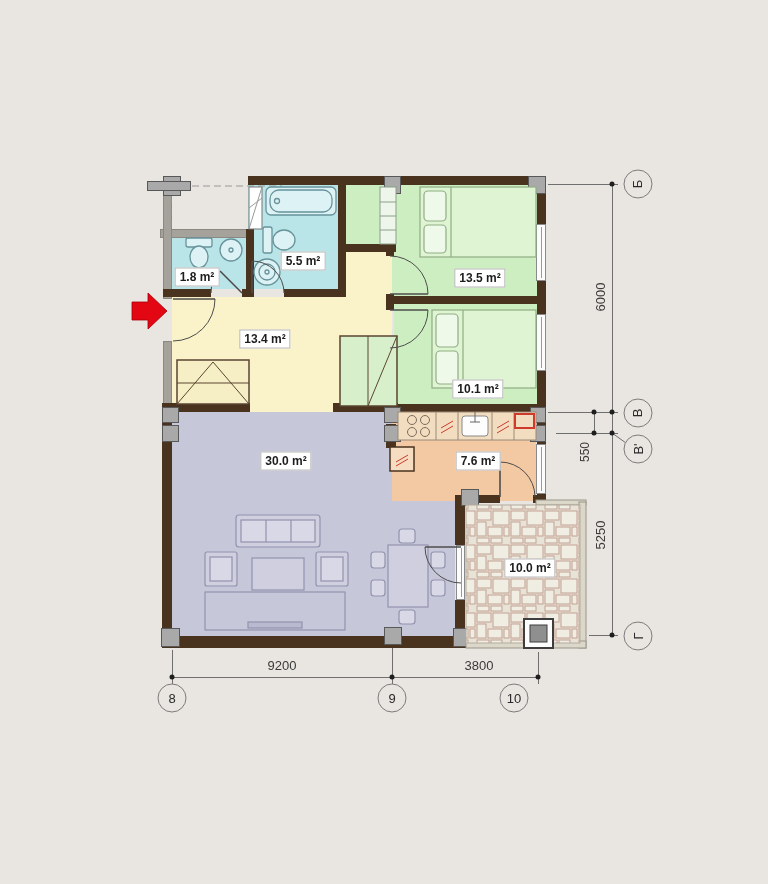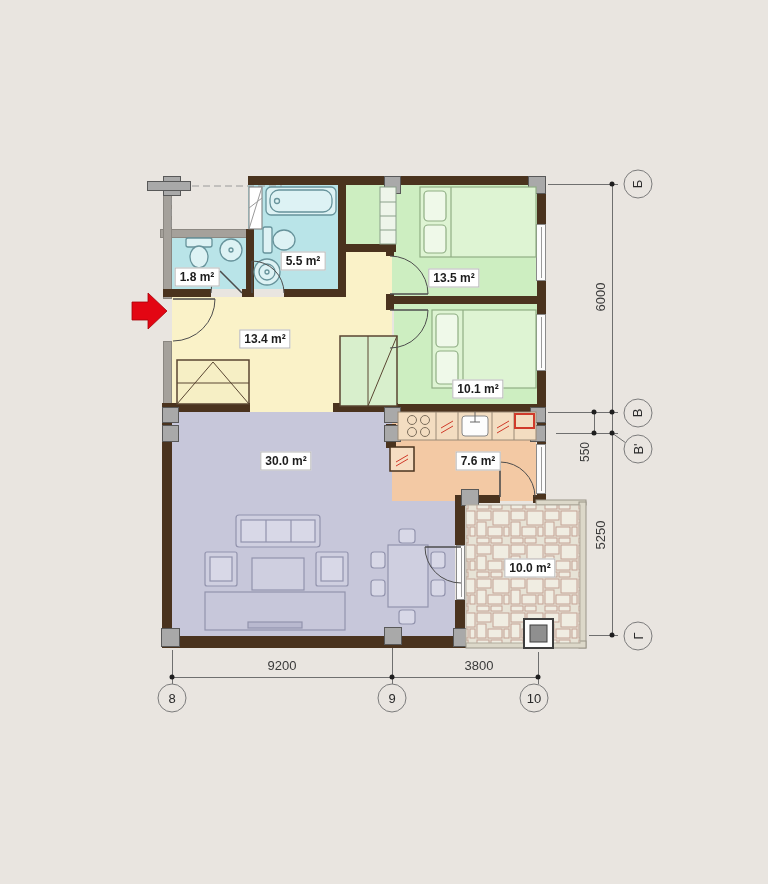--- a/index.html
+++ b/index.html
@@ -297,21 +297,21 @@
       </g>
     </g>
 
     <polygon points="132,302 148,302 148,293 167,311 148,329 148,320 132,320" fill="#e30613" stroke="#a50009" stroke-width="0.8"></polygon>
 
     <line x1="612" y1="433" x2="626" y2="443" stroke="#6f6f6f"></line>
   </svg>
 
   <div class="rlabel" style="left:197px;top:277px"><span>1.8 m²</span></div>
   <div class="rlabel" style="left:303px;top:261px"><span>5.5 m²</span></div>
-  <div class="rlabel" style="left:454px;top:278px"><span>13.5 m²</span></div>
+  <div class="rlabel" style="left:480px;top:278px"><span>13.5 m²</span></div>
   <div class="rlabel" style="left:478px;top:389px"><span>10.1 m²</span></div>
   <div class="rlabel" style="left:265px;top:339px"><span>13.4 m²</span></div>
   <div class="rlabel" style="left:286px;top:461px"><span>30.0 m²</span></div>
   <div class="rlabel" style="left:478px;top:461px"><span>7.6 m²</span></div>
   <div class="rlabel" style="left:530px;top:568px"><span>10.0 m²</span></div>
 
   <div class="dline" style="left:172px;top:650px;width:1px;height:34px"></div>
   <div class="dline" style="left:392px;top:648px;width:1px;height:36px"></div>
   <div class="dline" style="left:538px;top:652px;width:1px;height:32px"></div>
   <div class="dline" style="left:172px;top:677px;width:366px;height:1px"></div>
@@ -332,19 +332,19 @@
   <div class="dot" style="left:612px;top:433px"></div>
   <div class="dot" style="left:612px;top:635px"></div>
   <div class="dot" style="left:594px;top:412px"></div>
   <div class="dot" style="left:594px;top:433px"></div>
   <div class="dimtext vdim" style="left:600px;top:297px"><span>6000</span></div>
   <div class="dimtext vdim" style="left:585px;top:452px;font-size:12px"><span>550</span></div>
   <div class="dimtext vdim" style="left:600px;top:535px"><span>5250</span></div>
 
   <div class="gridc" style="left:172px;top:698px"><span>8</span></div>
   <div class="gridc" style="left:392px;top:698px"><span>9</span></div>
-  <div class="gridc" style="left:534px;top:698px"><span>10</span></div>
+  <div class="gridc" style="left:514px;top:698px"><span>10</span></div>
   <div class="gridc" style="left:638px;top:184px"><span class="rot">Б</span></div>
   <div class="gridc" style="left:638px;top:413px"><span class="rot">В</span></div>
   <div class="gridc" style="left:638px;top:449px"><span class="rot">В'</span></div>
   <div class="gridc" style="left:638px;top:636px"><span class="rot">Г</span></div>
 
 </div>
 
 </body></html>

